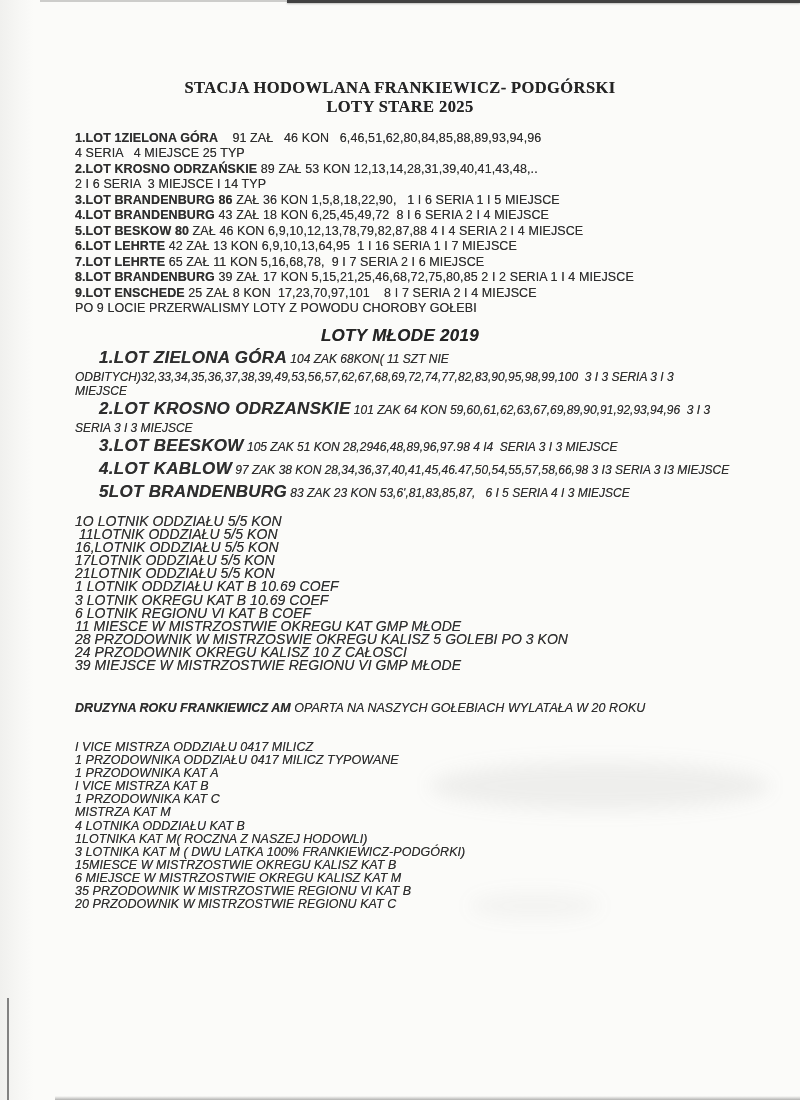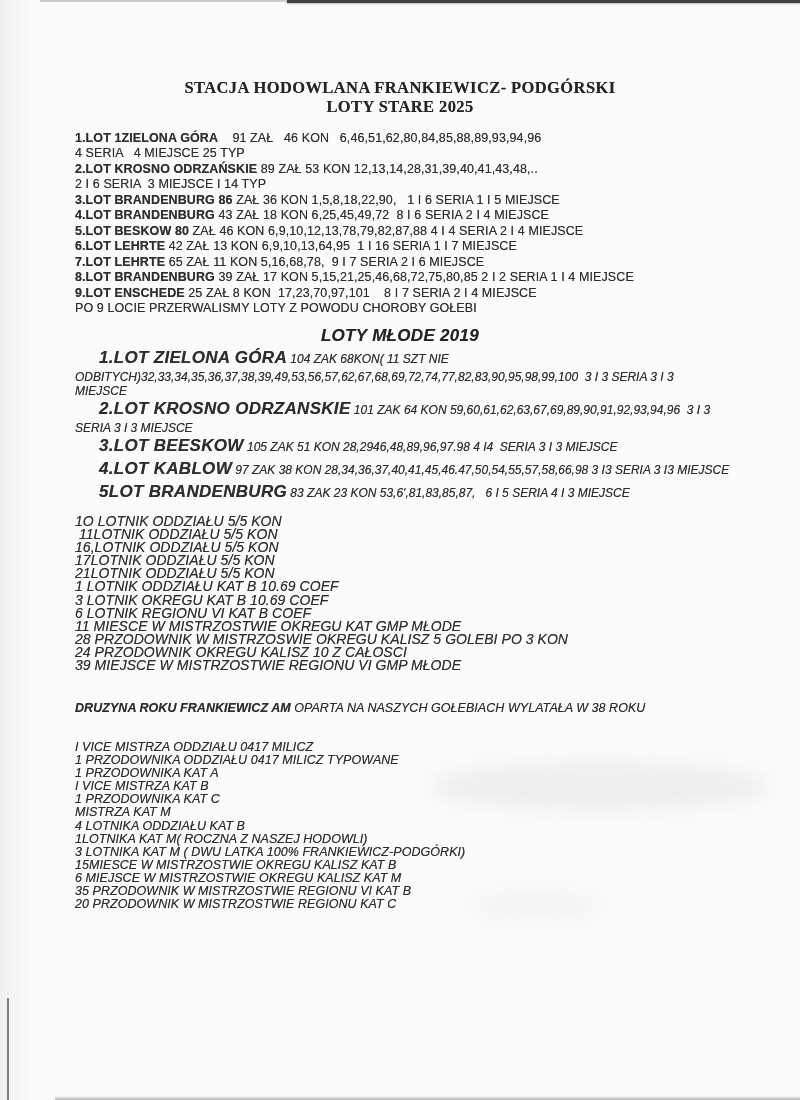--- a/index.html
+++ b/index.html
@@ -59,16 +59,16 @@
 
   <section class="stare ink" id="stare-list"><div class="line"><b>1.LOT 1ZIELONA GÓRA</b><span>    91 ZAŁ   46 KON   6,46,51,62,80,84,85,88,89,93,94,96</span></div><div class="line"><span>4 SERIA   4 MIEJSCE 25 TYP</span></div><div class="line"><b>2.LOT KROSNO ODRZAŃSKIE</b><span> 89 ZAŁ 53 KON 12,13,14,28,31,39,40,41,43,48,..</span></div><div class="line"><span>2 I 6 SERIA  3 MIEJSCE I 14 TYP</span></div><div class="line"><b>3.LOT BRANDENBURG 86</b><span> ZAŁ 36 KON 1,5,8,18,22,90,   1 I 6 SERIA 1 I 5 MIEJSCE</span></div><div class="line"><b>4.LOT BRANDENBURG</b><span> 43 ZAŁ 18 KON 6,25,45,49,72  8 I 6 SERIA 2 I 4 MIEJSCE</span></div><div class="line"><b>5.LOT BESKOW 80</b><span> ZAŁ 46 KON 6,9,10,12,13,78,79,82,87,88 4 I 4 SERIA 2 I 4 MIEJSCE</span></div><div class="line"><b>6.LOT LEHRTE</b><span> 42 ZAŁ 13 KON 6,9,10,13,64,95  1 I 16 SERIA 1 I 7 MIEJSCE</span></div><div class="line"><b>7.LOT LEHRTE</b><span> 65 ZAŁ 11 KON 5,16,68,78,  9 I 7 SERIA 2 I 6 MIEJSCE</span></div><div class="line"><b>8.LOT BRANDENBURG</b><span> 39 ZAŁ 17 KON 5,15,21,25,46,68,72,75,80,85 2 I 2 SERIA 1 I 4 MIEJSCE</span></div><div class="line"><b>9.LOT ENSCHEDE</b><span> 25 ZAŁ 8 KON  17,23,70,97,101    8 I 7 SERIA 2 I 4 MIEJSCE</span></div><div class="line"><span>PO 9 LOCIE PRZERWALISMY LOTY Z POWODU CHOROBY GOŁEBI</span></div></section>
 
   <div class="mlode-header ink">LOTY MŁODE 2019</div>
 
   <section class="mlode ink" id="mlode-list"><div class="line haslg"><span class="lg">1.LOT ZIELONA GÓRA</span><span> 104 ZAK 68KON( 11 SZT NIE</span></div><div class="line"><span>ODBITYCH)32,33,34,35,36,37,38,39,49,53,56,57,62,67,68,69,72,74,77,82,83,90,95,98,99,100  3 I 3 SERIA 3 I 3</span></div><div class="line"><span>MIEJSCE</span></div><div class="line haslg"><span class="lg">2.LOT KROSNO ODRZANSKIE</span><span> 101 ZAK 64 KON 59,60,61,62,63,67,69,89,90,91,92,93,94,96  3 I 3</span></div><div class="line"><span>SERIA 3 I 3 MIEJSCE</span></div><div class="line haslg"><span class="lg">3.LOT BEESKOW</span><span> 105 ZAK 51 KON 28,2946,48,89,96,97.98 4 I4  SERIA 3 I 3 MIEJSCE</span></div><div class="line haslg"><span class="lg">4.LOT KABLOW</span><span> 97 ZAK 38 KON 28,34,36,37,40,41,45,46.47,50,54,55,57,58,66,98 3 I3 SERIA 3 I3 MIEJSCE</span></div><div class="line haslg"><span class="lg">5LOT BRANDENBURG</span><span> 83 ZAK 23 KON 53,6',81,83,85,87,   6 I 5 SERIA 4 I 3 MIEJSCE</span></div></section>
 
   <section class="achv ink" id="achv-list"><div class="line">1O LOTNIK ODDZIAŁU 5/5 KON</div><div class="line"> 11LOTNIK ODDZIAŁU 5/5 KON</div><div class="line">16,LOTNIK ODDZIAŁU 5/5 KON</div><div class="line">17LOTNIK ODDZIAŁU 5/5 KON</div><div class="line">21LOTNIK ODDZIAŁU 5/5 KON</div><div class="line">1 LOTNIK ODDZIAŁU KAT B 10.69 COEF</div><div class="line">3 LOTNIK OKREGU KAT B 10.69 COEF</div><div class="line">6 LOTNIK REGIONU VI KAT B COEF</div><div class="line">11 MIESCE W MISTRZOSTWIE OKREGU KAT GMP MŁODE</div><div class="line">28 PRZODOWNIK W MISTRZOSWIE OKREGU KALISZ 5 GOLEBI PO 3 KON</div><div class="line">24 PRZODOWNIK OKREGU KALISZ 10 Z CAŁOSCI</div><div class="line">39 MIEJSCE W MISTRZOSTWIE REGIONU VI GMP MŁODE</div></section>
 
   <section class="team ink">
-    <div class="line"><b>DRUZYNA ROKU FRANKIEWICZ AM</b><span> OPARTA NA NASZYCH GOŁEBIACH WYLATAŁA W 38 ROKU</span></div>
+    <div class="line"><b>DRUZYNA ROKU FRANKIEWICZ AM</b><span> OPARTA NA NASZYCH GOŁEBIACH WYLATAŁA W 20 ROKU</span></div>
     <div id="team-list"><div class="line">I VICE MISTRZA ODDZIAŁU 0417 MILICZ</div><div class="line">1 PRZODOWNIKA ODDZIAŁU 0417 MILICZ TYPOWANE</div><div class="line">1 PRZODOWNIKA KAT A</div><div class="line">I VICE MISTRZA KAT B</div><div class="line">1 PRZODOWNIKA KAT C</div><div class="line">MISTRZA KAT M</div><div class="line">4 LOTNIKA ODDZIAŁU KAT B</div><div class="line">1LOTNIKA KAT M( ROCZNA Z NASZEJ HODOWLI)</div><div class="line">3 LOTNIKA KAT M ( DWU LATKA 100% FRANKIEWICZ-PODGÓRKI)</div><div class="line">15MIESCE W MISTRZOSTWIE OKREGU KALISZ KAT B</div><div class="line">6 MIEJSCE W MISTRZOSTWIE OKREGU KALISZ KAT M</div><div class="line">35 PRZODOWNIK W MISTRZOSTWIE REGIONU VI KAT B</div><div class="line">20 PRZODOWNIK W MISTRZOSTWIE REGIONU KAT C</div></div>
   </section>
 </div>
 
 </body></html>

